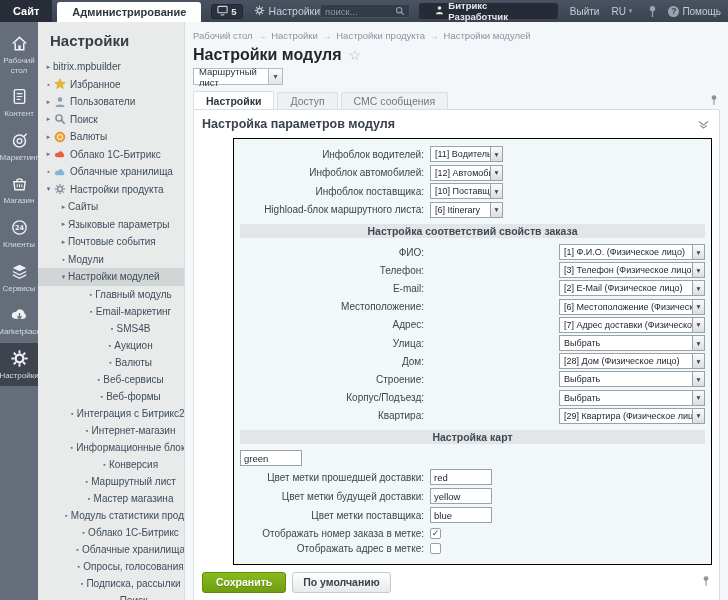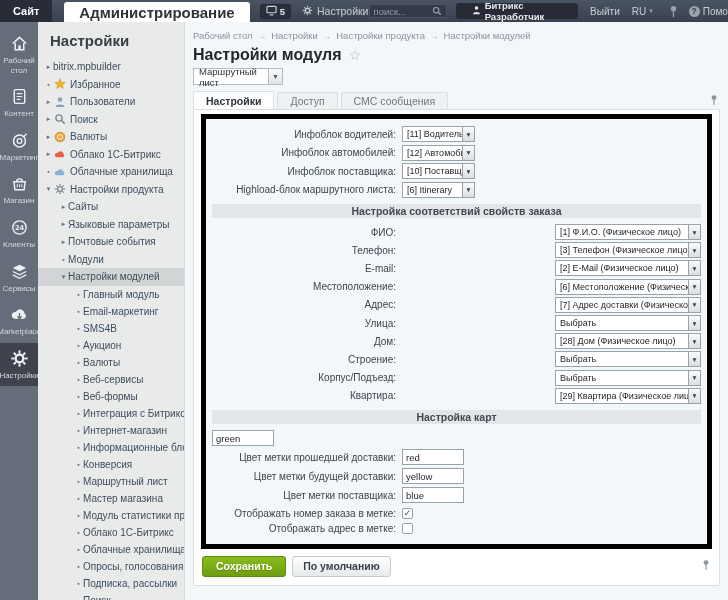--- a/index.html
+++ b/index.html
@@ -2,21 +2,21 @@
 <html><head>
 <meta charset="utf-8">
 <style>
   * { box-sizing: border-box; margin: 0; padding: 0; }
   html,body { width:728px; height:600px; overflow:hidden; }
   body { font-family:"Liberation Sans", sans-serif; background:#eef2f4; }
 
   
   .topbar { height:22px; background:linear-gradient(#4a5363,#3a424f); display:flex; align-items:flex-end; position:relative; }
   .tab-site { height:22px; padding:0 13px; background:#272c37; color:#fff; font-size:11px; font-weight:bold; display:flex; align-items:center; cursor:pointer; }
-  .tab-admin { height:20px; padding:0 15px; background:#fff; color:#2e343c; font-size:15px; font-weight:bold; display:flex; align-items:center; border-radius:3px 3px 0 0; margin-left:12px; cursor:pointer; }
+  .tab-admin { height:20px; padding:0 15px; background:#fff; color:#2e343c; font-size:11px; font-weight:bold; display:flex; align-items:center; border-radius:3px 3px 0 0; margin-left:5px; cursor:pointer; }
   .tb-mid { height:22px; display:flex; align-items:center; flex:1; }
   .notif { margin-left:10px; background:#2a303c; border:1px solid #232833; border-radius:3px; height:15px; padding:0 5px; display:flex; align-items:center; gap:3px; color:#e2e6eb; font-size:9.5px; font-weight:bold; cursor:pointer; }
   .tsettings { margin-left:11px; display:flex; align-items:center; gap:4px; color:#c7ced6; font-size:10.5px; cursor:pointer; }
   .search { margin-left:auto; width:96px; height:14px; background:#343b48; border:1px solid #4b5461; border-radius:2px; display:flex; align-items:center; justify-content:space-between; padding:0 4px; cursor:text; }
   .search-ph { color:#929ca8; font-size:9.5px; }
   .userbtn { margin-left:9px; background:#262b36; border-radius:3px; height:16px; padding:0 16px; display:flex; align-items:center; gap:4px; color:#e5e9ee; font-size:9.5px; font-weight:bold; cursor:pointer; }
   .tlink { margin-left:12px; color:#c7ced6; font-size:10px; display:flex; align-items:center; gap:3px; cursor:pointer; }
   .tlink .caret { font-size:7px; color:#9aa3ae; }
   .tpin { margin-left:16px; display:flex; align-items:center; cursor:pointer; }
   .help { margin-left:11px; margin-right:7px; }
@@ -29,21 +29,21 @@
   .rail { width:38px; background:#646d79; padding-top:6px; display:flex; flex-direction:column; flex-shrink:0; }
   .rail-item { width:38px; padding:6px 1px 6px; display:flex; flex-direction:column; align-items:center; gap:3px; color:#eef1f3; cursor:pointer; }
   .rail-item svg { width:19px; height:19px; display:block; }
   .rail-label { font-size:8px; color:#d6dade; text-align:center; line-height:1.2; }
   .rail-item.active { background:#3e434d; }
 
   
   .tree { width:147px; background:#e9ebeb; border-right:1px solid #d9dcdd; padding-top:8px; overflow:hidden; flex-shrink:0; }
   .tree-heading { font-size:15px; font-weight:bold; color:#3a3f45; padding:2px 0 9px 12px; }
   .tree-row { height:17.5px; display:flex; align-items:center; font-size:10px; color:#3e4d5b; cursor:pointer; white-space:nowrap; }
-  .tree-row.lvl2 { height:17px; }
+  .tree-row.lvl2 { height:17px;justify-content:center; }
   .tree-row.selected { background:#d2d5d5; }
   .tree-marker { width:9px; text-align:center; font-size:7px; color:#66707a; flex-shrink:0; }
   .tree-icon { width:13px; height:12px; margin:0 3px 0 1px; display:flex; align-items:center; flex-shrink:0; }
   .tree-icon svg { width:12px; height:12px; }
   .pad0 { padding-left:6px; } .pad1 { padding-left:21px; } .pad2 { padding-left:36px; }
 
   
   .main { flex:1; background:#f4f7f9; padding:8px 8px 0 8px; overflow:hidden; }
   .breadcrumb { display:flex; align-items:center; gap:5px; font-size:9.5px; color:#8793a0; height:11px; }
   .bc-sep { color:#a9b3bb; font-size:8.5px; }
@@ -57,21 +57,21 @@
   .tabs-row { margin-top:6px; display:flex; align-items:flex-end; height:18px; position:relative; }
   .tab { height:17px; padding:0 12px; display:flex; align-items:center; font-size:10.5px; color:#6e7a85; background:#eef1f2; border:1px solid #d8dfe3; border-bottom:none; border-radius:2px 2px 0 0; margin-right:3px; cursor:pointer; }
   .tab.active { height:18px; background:#fff; color:#30363d; font-weight:bold; z-index:2; }
   .tabs-pin { position:absolute; right:2px; top:1px; cursor:pointer; }
 
   
   .panel { background:#fff; border:1px solid #d8dfe3; border-radius:0 2px 2px 2px; padding:4px 7px 6px; position:relative; }
   .panel-head { display:flex; justify-content:space-between; align-items:center; padding:3px 2px 7px 1px; }
   .panel-title { font-size:12.5px; font-weight:bold; color:#3b424b; }
   .chev { cursor:pointer; display:flex; }
-  .fieldset { background:#f2f7f9; border:5px solid #000000; padding:6px 6px 7px; }
+  .fieldset { background:#f2f7f9; border:1px solid #000000; padding:6px 6px 7px;margin-left:32px; }
   .frow { display:flex; align-items:center; }
   .g1 .frow { height:18.5px; } .g2 .frow { height:18.2px;justify-content:space-between; } .g3 .frow { height:19px; }
   .frow-label { width:190px; text-align:right; padding-right:6px; font-size:10px; color:#3e454f; flex-shrink:0; white-space:nowrap; }
   .fsel { display:flex; height:16px; border:1px solid #9aa2a9; background:#fff; cursor:pointer; }
   .g1 .fsel { width:73px; } .g2 .fsel { width:146px; }
   .fsel-text { flex:1; padding:0 4px; font-size:9px; color:#23282e; display:flex; align-items:center; white-space:nowrap; overflow:hidden; }
   .fsel-btn { width:12px; border-left:1px solid #9aa2a9; background:linear-gradient(#fafafa,#dbdee0); font-size:6.5px; color:#444; display:flex; align-items:center; justify-content:center; flex-shrink:0; }
   .finput { width:62px; height:15px; border:1px solid #9aa2a9; background:#fff; font-size:9.5px; color:#23282e; padding:7px 3px; font-family:"Liberation Sans",sans-serif; }
   .secbar { height:14px; margin:5px 0; background:#e2e6e8; display:flex; align-items:center; justify-content:center; font-size:10.5px; font-weight:bold; color:#414952; }
   .crow { display:flex; align-items:center; height:12px; margin:3px 0 2px; }
@@ -467,20 +467,29 @@
           <div class="tab">Доступ</div>
           <div class="tab">СМС сообщения</div>
         </span>
       <span class="tabs-pin"><svg width="8" height="12" viewBox="0 0 10 14">
             <circle cx="5" cy="4" r="3" fill="#8b959d"></circle>
             <rect x="4.3" y="6.2" width="1.4" height="7" fill="#8b959d"></rect>
           </svg></span>
     </div>
 
     <div class="panel">
+      <div class="panel-head">
+        <span class="panel-title">Настройка параметров модуля</span>
+        <span class="chev">
+            <svg width="13" height="9" viewBox="0 0 14 9">
+              <path d="M2 1.2 L7 5 L12 1.2" stroke="#8b959d" stroke-width="1.4" fill="none"></path>
+              <path d="M3.5 5.6 L7 8.2 L10.5 5.6" stroke="#8b959d" stroke-width="1.4" fill="none"></path>
+            </svg>
+          </span>
+      </div>
       <div class="fieldset">
         <div class="g1" id="group1">
             <div class="frow">
          <span class="frow-label">Инфоблок водителей:</span>
          <span class="fsel">
            <span class="fsel-text">[11] Водитель</span>
            <span class="fsel-btn">▼</span>
          </span>
        </div>
             <div class="frow">

